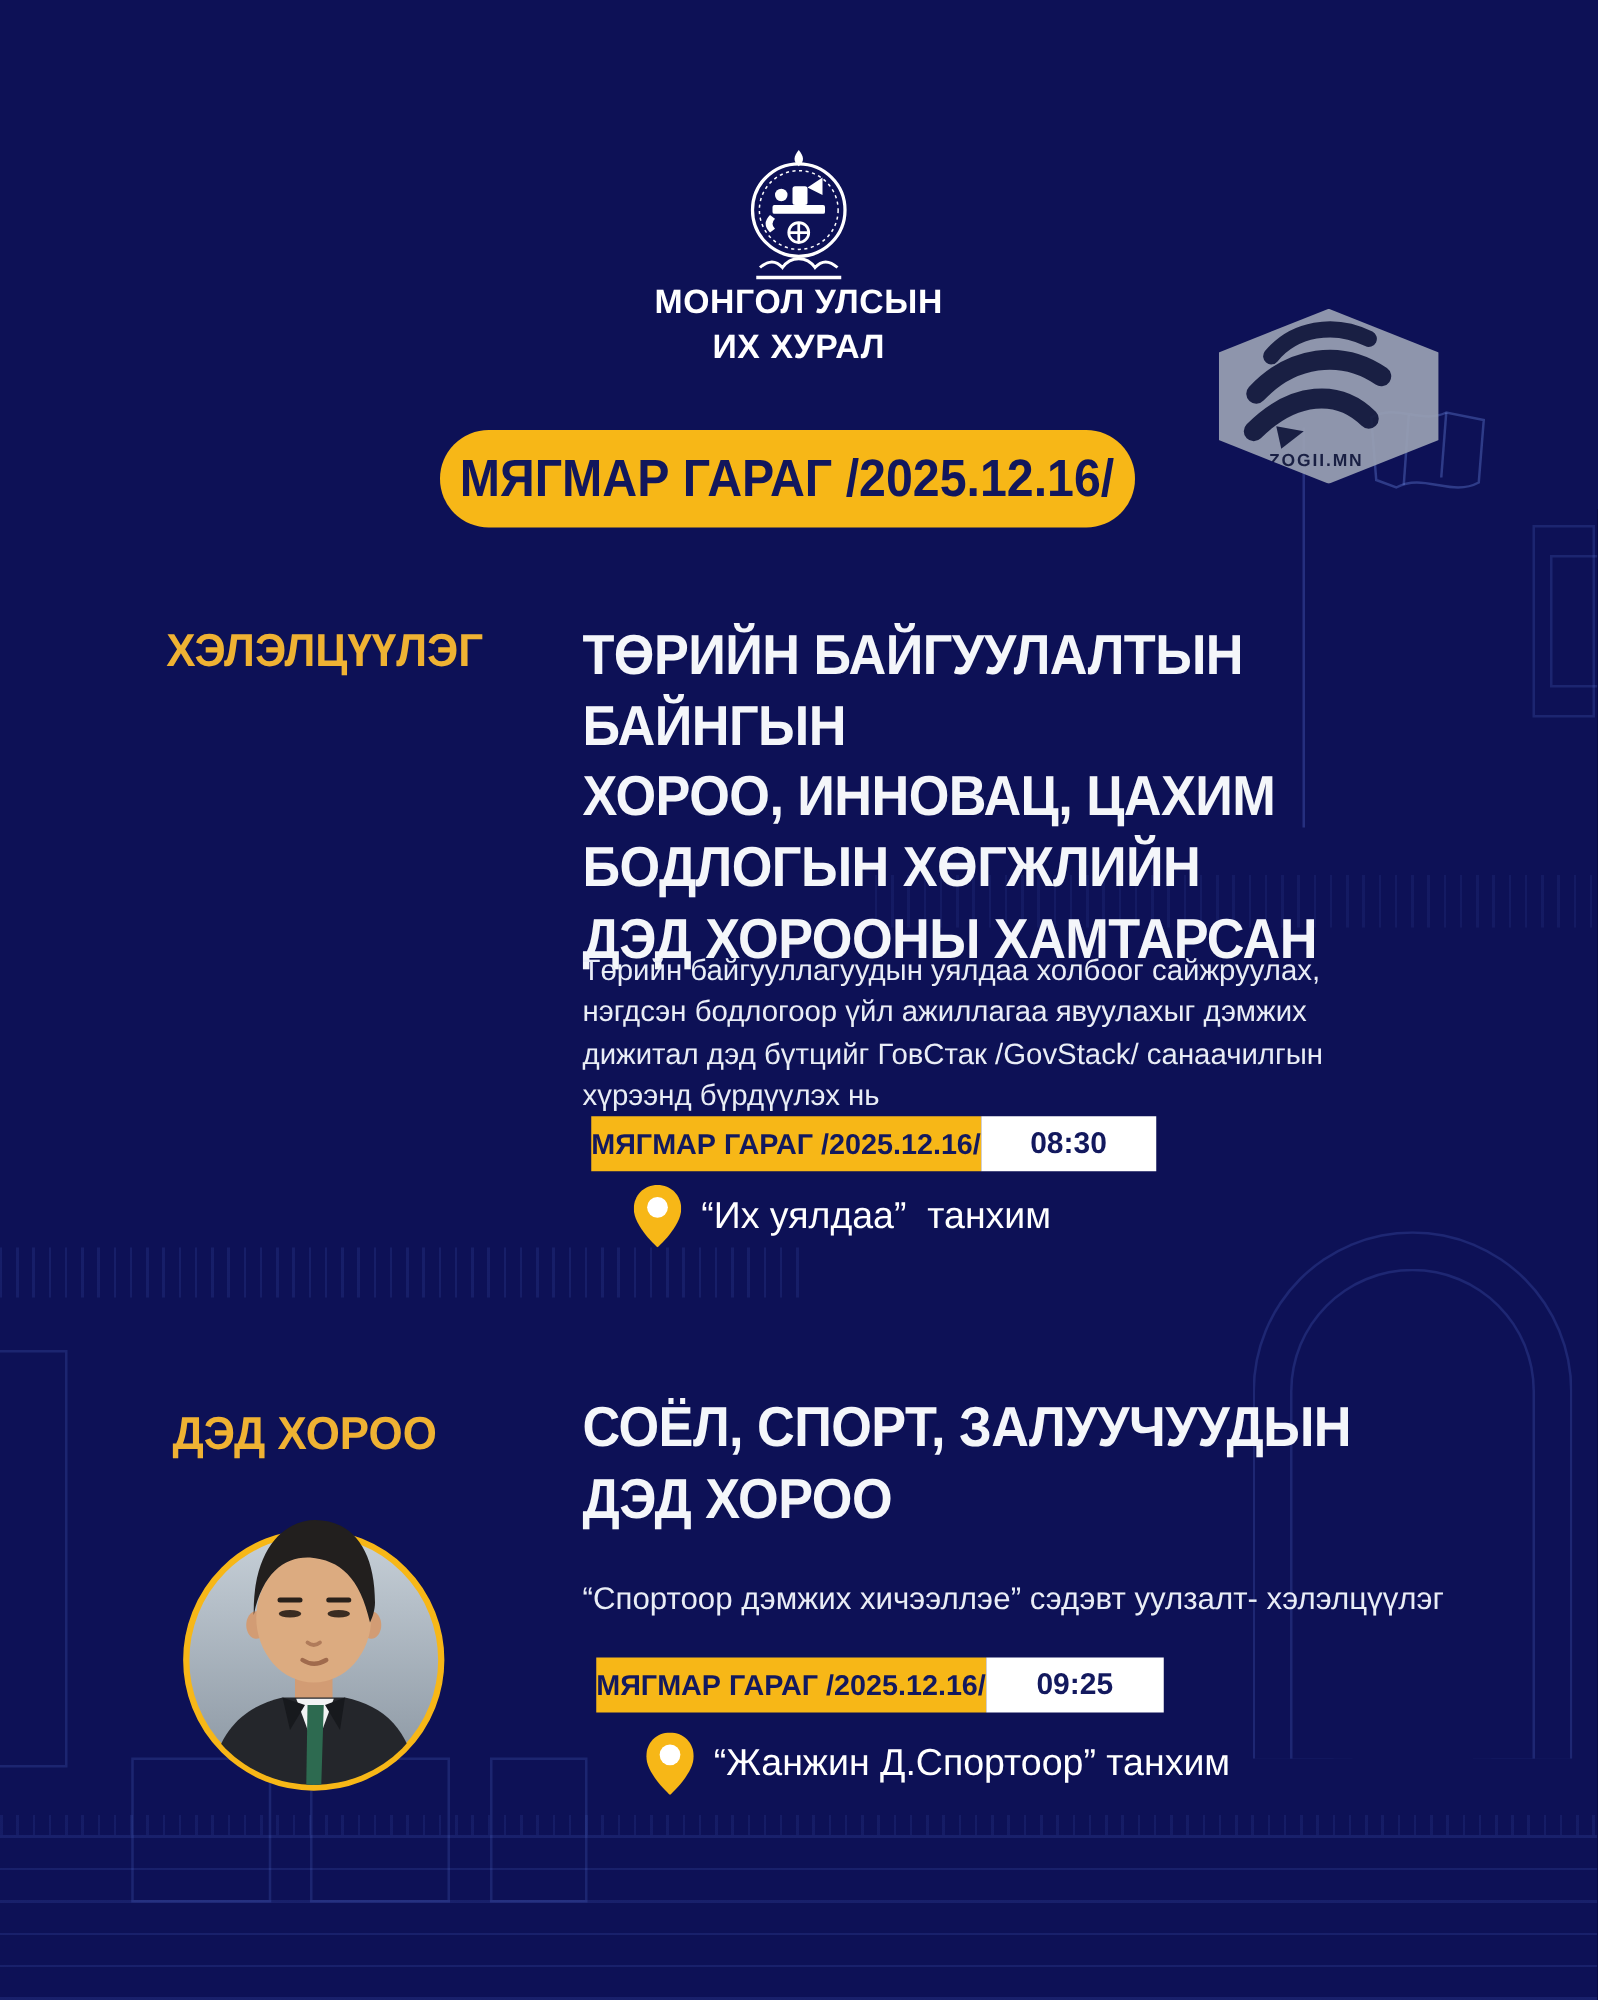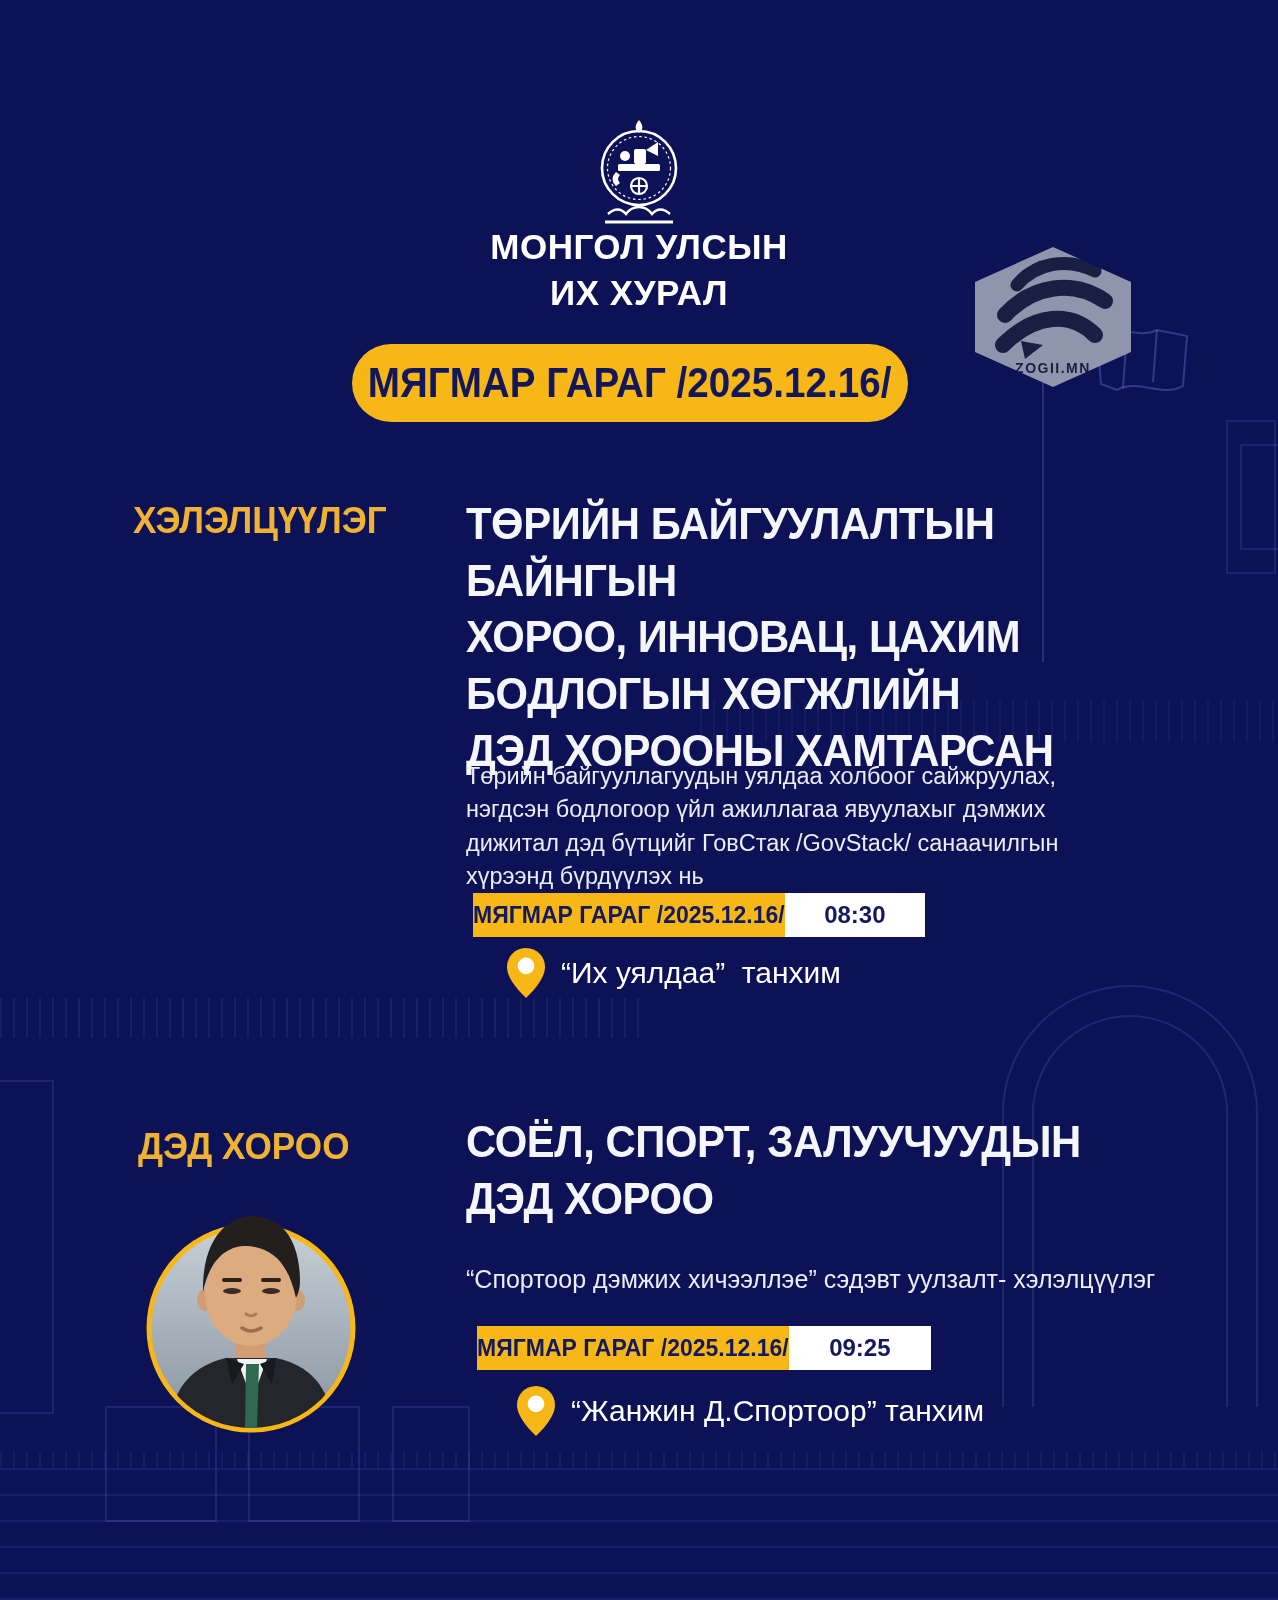--- a/index.html
+++ b/index.html
@@ -11,34 +11,34 @@
   
   .decor{position:absolute;pointer-events:none;}
   .tickband{background:repeating-linear-gradient(90deg, rgba(84,112,216,0.20) 0 2px, transparent 2px 13px);}
   .stepband{background:repeating-linear-gradient(0deg, rgba(84,112,216,0.16) 0 2px, transparent 2px 26px);}
   .outline{border:2px solid rgba(92,120,220,0.20);}
   .arch{border:2px solid rgba(92,120,220,0.22);border-bottom:none;}
   
   .emblem{position:absolute;left:586px;top:116px;width:106px;height:116px;}
   .org-name{
     position:absolute;left:439px;top:224px;width:400px;text-align:center;
-    color:#ffffff;font-weight:bold;font-size:35px;line-height:1.32;
+    color:#ffffff;font-weight:bold;font-size:27px;line-height:1.32;
     letter-spacing:0.5px;white-space:pre-line;
   }
   .banner{
     position:absolute;left:352px;top:344px;width:556px;height:78px;
     background:#F7B717;border-radius:40px;
     display:flex;align-items:center;justify-content:center;
   }
   .banner span{
     color:#12175C;font-size:42px;font-weight:bold;transform:scaleX(0.92);
     white-space:nowrap;
   }
   .zogii{
-    position:absolute;left:975px;top:247px;width:156px;height:140px;
+    position:absolute;left:975px;top:247px;width:176px;height:140px;
     clip-path:polygon(50% 0%,100% 25%,100% 75%,50% 100%,0% 75%,0% 25%);
     background:#99A1B3;opacity:0.92;
   }
   
   .sec-label{
     position:absolute;color:#EFB233;font-size:37px;font-weight:bold;
     transform:scaleX(0.95);transform-origin:0 0;white-space:nowrap;
   }
   .sec-title{
     position:absolute;color:#F4F6FA;font-size:45px;font-weight:600;

